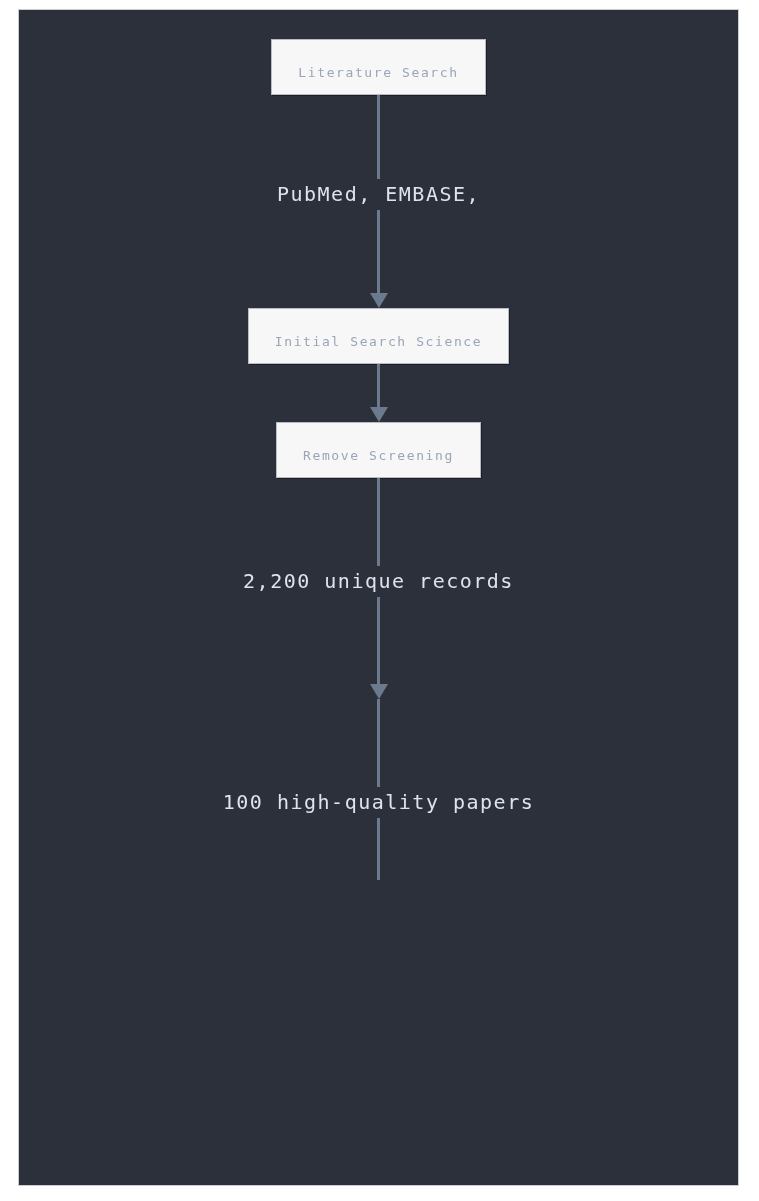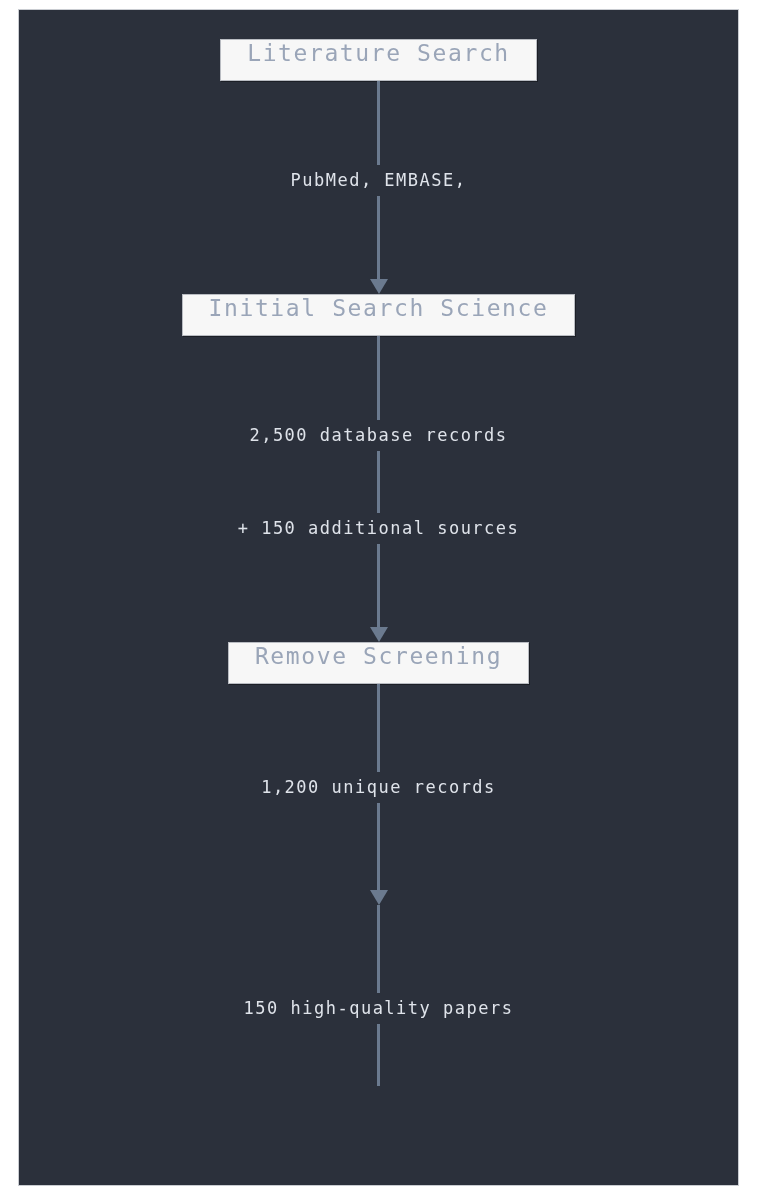--- a/index.html
+++ b/index.html
@@ -35,24 +35,24 @@
     padding-top: 29px;
     box-sizing: border-box;
   }
 
   
   .node {
     background: #f7f7f7;
     border: 1px solid #b9bcc2;
     box-shadow: 1px 1px 0 rgba(0,0,0,0.35);
     color: #9aa5b8;
-    font-size: 23px;
+    font-size: 13px;
     letter-spacing: 1.6px;
     line-height: 1;
-    padding: 2px 26px 15px 26px;
+    padding: 26px 26px 15px 26px;
     text-align: center;
     white-space: pre;
     box-sizing: border-box;
   }
 
   
   .edge {
     display: flex;
     flex-direction: column;
     align-items: center;
@@ -86,21 +86,21 @@
     left: 50%;
     margin-left: -1.5px;
     width: 3px;
     background: #6b7a8f;
     z-index: 0;
   }
   .edge-label {
     position: relative;
     z-index: 1;
     color: #dfe3ea;
-    font-size: 17px;
+    font-size: 20px;
     letter-spacing: 1.5px;
     line-height: 31px;
     text-align: center;
     white-space: pre;
     padding: 0 6px;
     background: transparent;
   }
   .edge-label .line {
     display: block;
     background: #2b303b;
@@ -126,49 +126,45 @@
       <div class="stem" style="height:22px"></div>
       <div class="arrowhead"></div>
     </div>
 
     <div class="node">Initial Search Science</div>
 
     <div class="edge">
       <div class="stem" style="height:22px"></div>
       <div class="edge-label-wrap">
         <div class="stem-bg"></div>
-        <div class="edge-label">
-          <span class="line">2,500 database records</span>
-          <span class="line">+ 150 additional sources</span>
-        </div>
       </div>
       <div class="stem" style="height:22px"></div>
       <div class="arrowhead"></div>
     </div>
 
     <div class="node">Remove Screening</div>
 
     <div class="edge">
       <div class="stem" style="height:26px"></div>
       <div class="edge-label-wrap">
         <div class="stem-bg"></div>
         <div class="edge-label">
-          <span class="line">1,200 unique records</span>
+          <span class="line">2,200 unique records</span>
         </div>
       </div>
       <div class="stem" style="height:26px"></div>
       <div class="arrowhead"></div>
     </div>
 
 
     <div class="edge">
       <div class="stem" style="height:26px"></div>
       <div class="edge-label-wrap">
         <div class="stem-bg"></div>
         <div class="edge-label">
-          <span class="line">150 high-quality papers</span>
+          <span class="line">100 high-quality papers</span>
         </div>
       </div>
 
     </div>
 
   </div>
 </div>
 
 </body></html>

